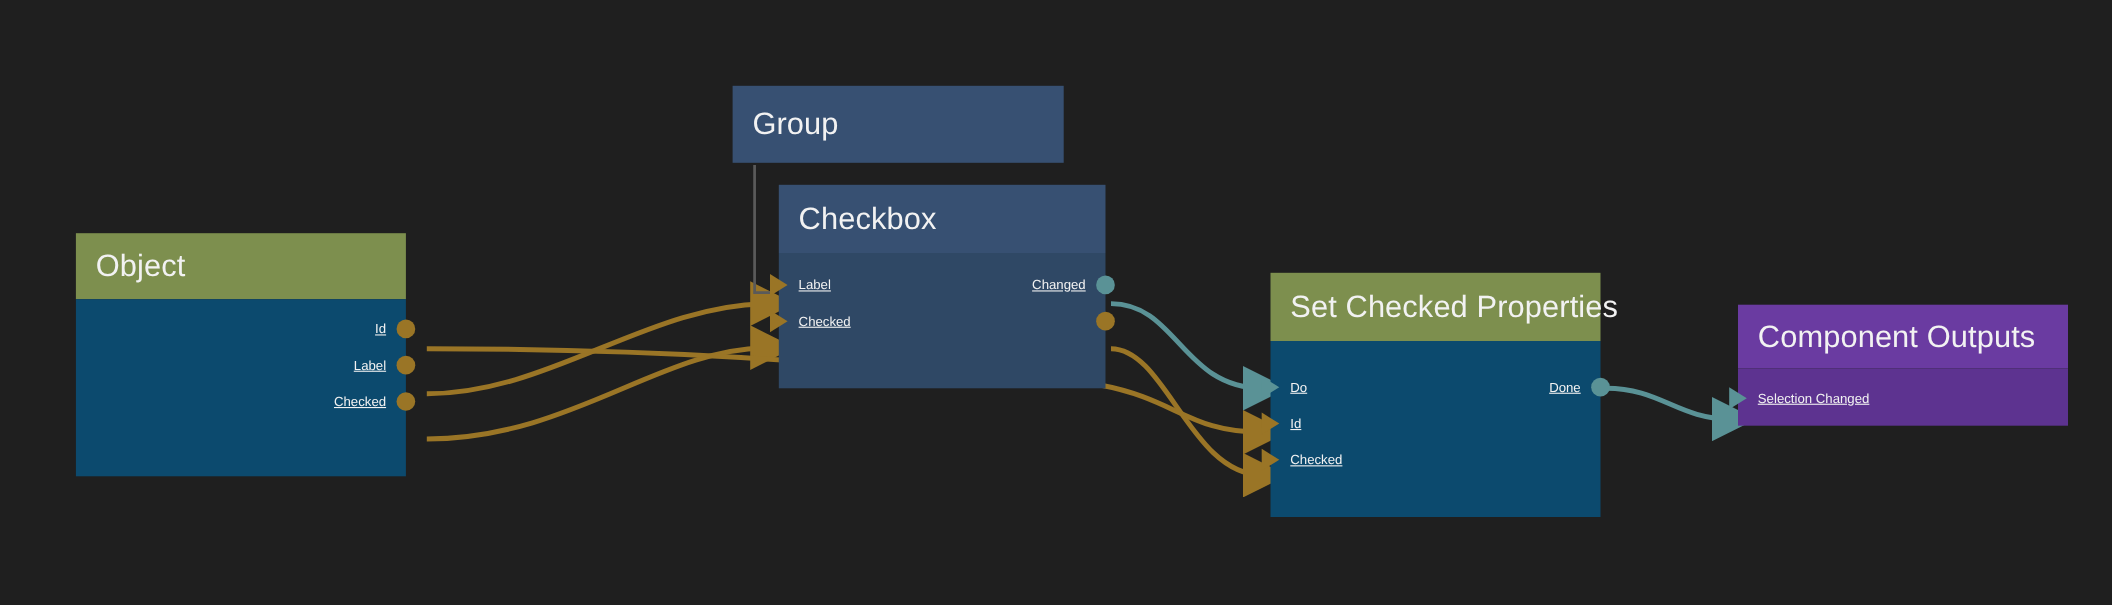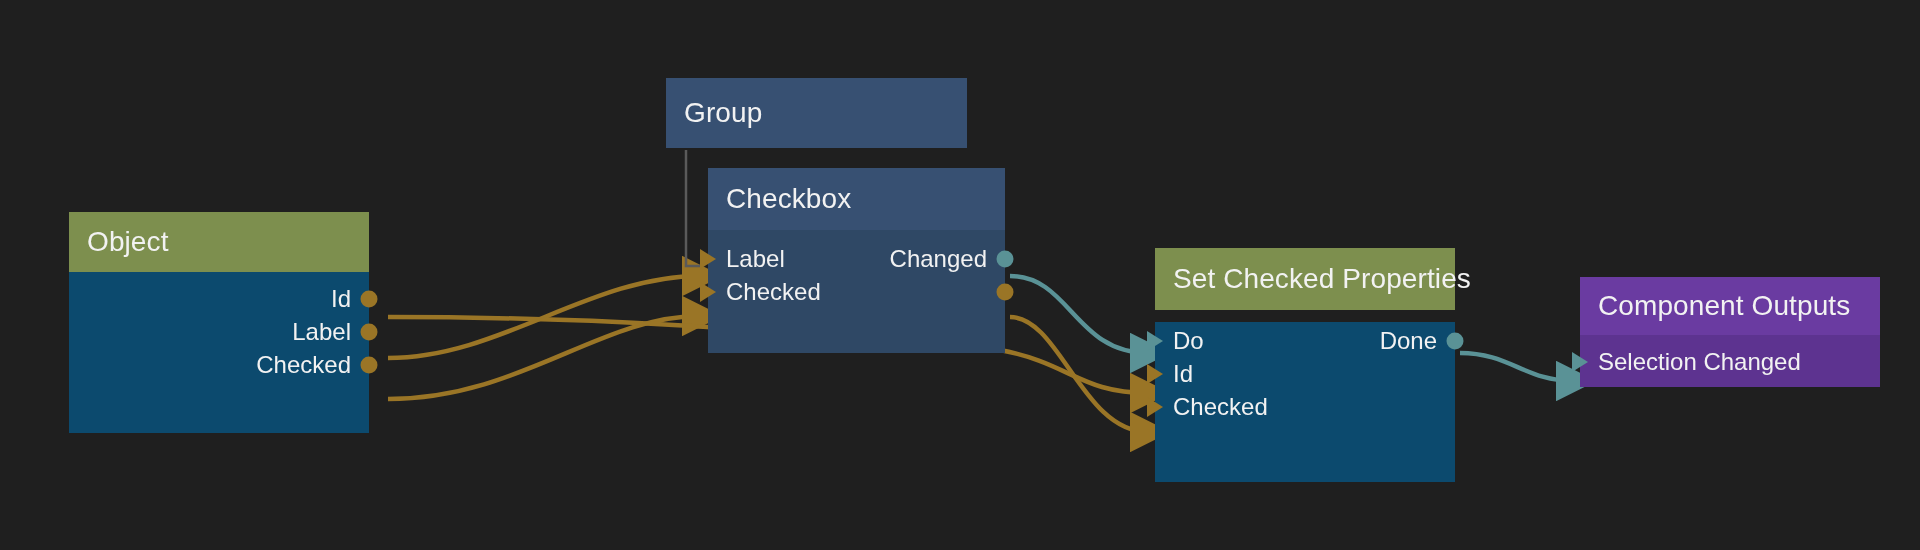--- a/index.html
+++ b/index.html
@@ -54,22 +54,23 @@
   .blue   .node-header { background:#375072; }
   .blue   .node-body   { background:#2f4865; }
   .purple .node-header { background:#6a3ba1; }
   .purple .node-body   { background:#5d3390; }
 
   
   .port-row {
     position:relative;
     display:flex; align-items:center;
     height:33px;
-    font-size:24px;
+    font-size:12px;
     white-space:nowrap;
+    text-decoration:underline;
   }
   .port-row.out { justify-content:flex-end; }
   .port-row.in  { justify-content:flex-start; }
   .port-row.both { justify-content:space-between; }
 
   .port-label { line-height:1; }
 
   
   .dot {
     position:absolute;
@@ -102,21 +103,21 @@
 
   #node-group           { left:666px; top:78px;  width:301px; }
   #node-group .node-header { height:70px; }
 
   #node-checkbox        { left:708px; top:168px; width:297px;text-align:right; }
   #node-checkbox .node-header { height:62px; }
   #node-checkbox .node-body   { height:123px; padding-top:12px; }
 
   #node-sop             { left:1155px; top:248px; width:300px; }
   #node-sop .node-header { height:62px; }
-  #node-sop .node-body   { height:160px; padding-top:2px;margin-top:12px; }
+  #node-sop .node-body   { height:160px; padding-top:25px; }
 
   #node-outputs         { left:1580px; top:277px; width:300px; }
   #node-outputs .node-header { height:58px; }
   #node-outputs .node-body   { height:52px; padding-top:10px; }
 </style>
 </head>
 <body>
 
 <div id="canvas">
 

